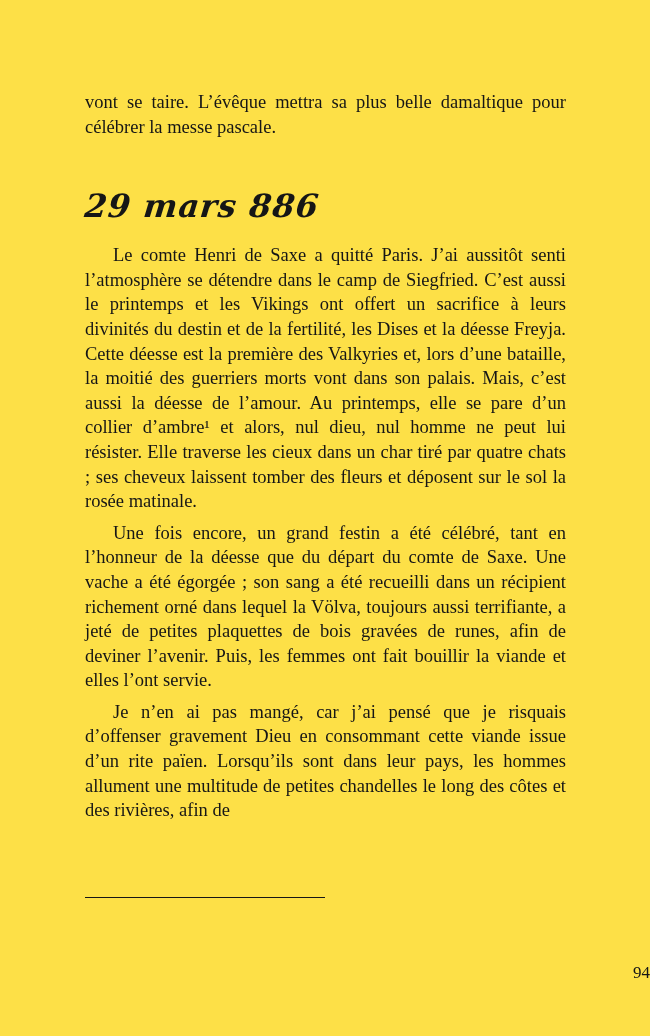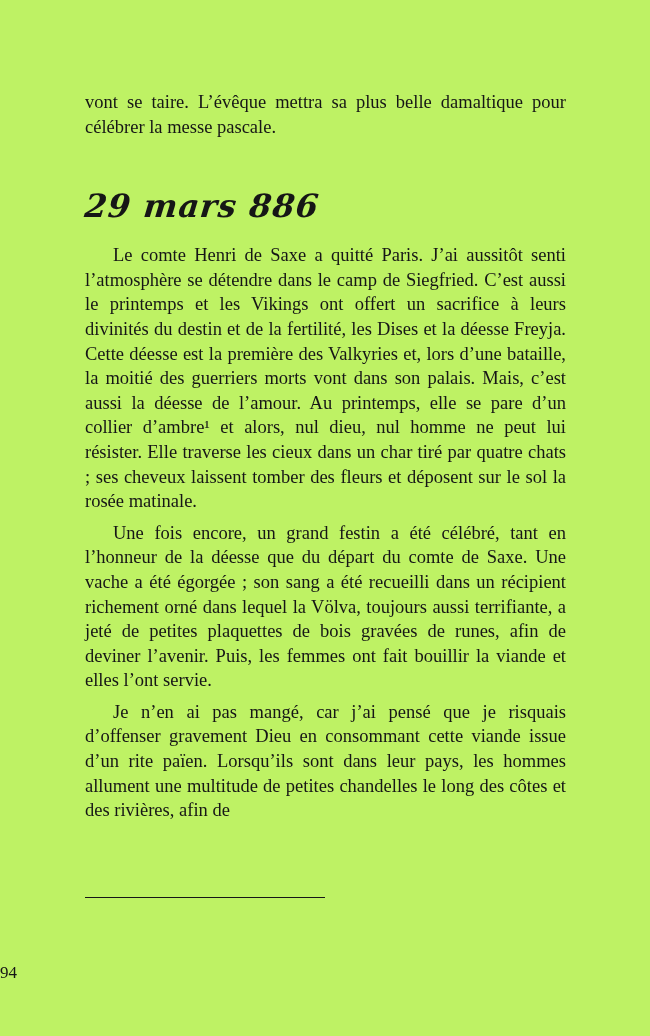--- a/index.html
+++ b/index.html
@@ -4,21 +4,21 @@
 <style>
   html, body {
     margin: 0;
     padding: 0;
     background: #ffffff;
   }
   .page {
     position: relative;
     width: 650px;
     height: 1036px;
-    background: #bef264;
+    background: #fde047;
     font-family: "Liberation Serif", "DejaVu Serif", serif;
     color: #161616;
     overflow: hidden;
   }
   .content {
     position: absolute;
     left: 85px;
     top: 90px;
     width: 481px;
   }
@@ -64,21 +64,21 @@
     margin: 0;
     font-size: 14.5px;
     line-height: 18px;
     text-align: left;
   }
   .page-number {
     position: absolute;
     top: 963px;
     left: 0;
     width: 100%;
-    text-align: left;
+    text-align: right;
     font-size: 17px;
   }
 </style>
 </head>
 <body>
 
 <div class="page">
   <div class="content">
     <p class="continuation">vont se taire. L’évêque mettra sa plus belle damaltique pour célébrer la messe pascale.</p>
 

